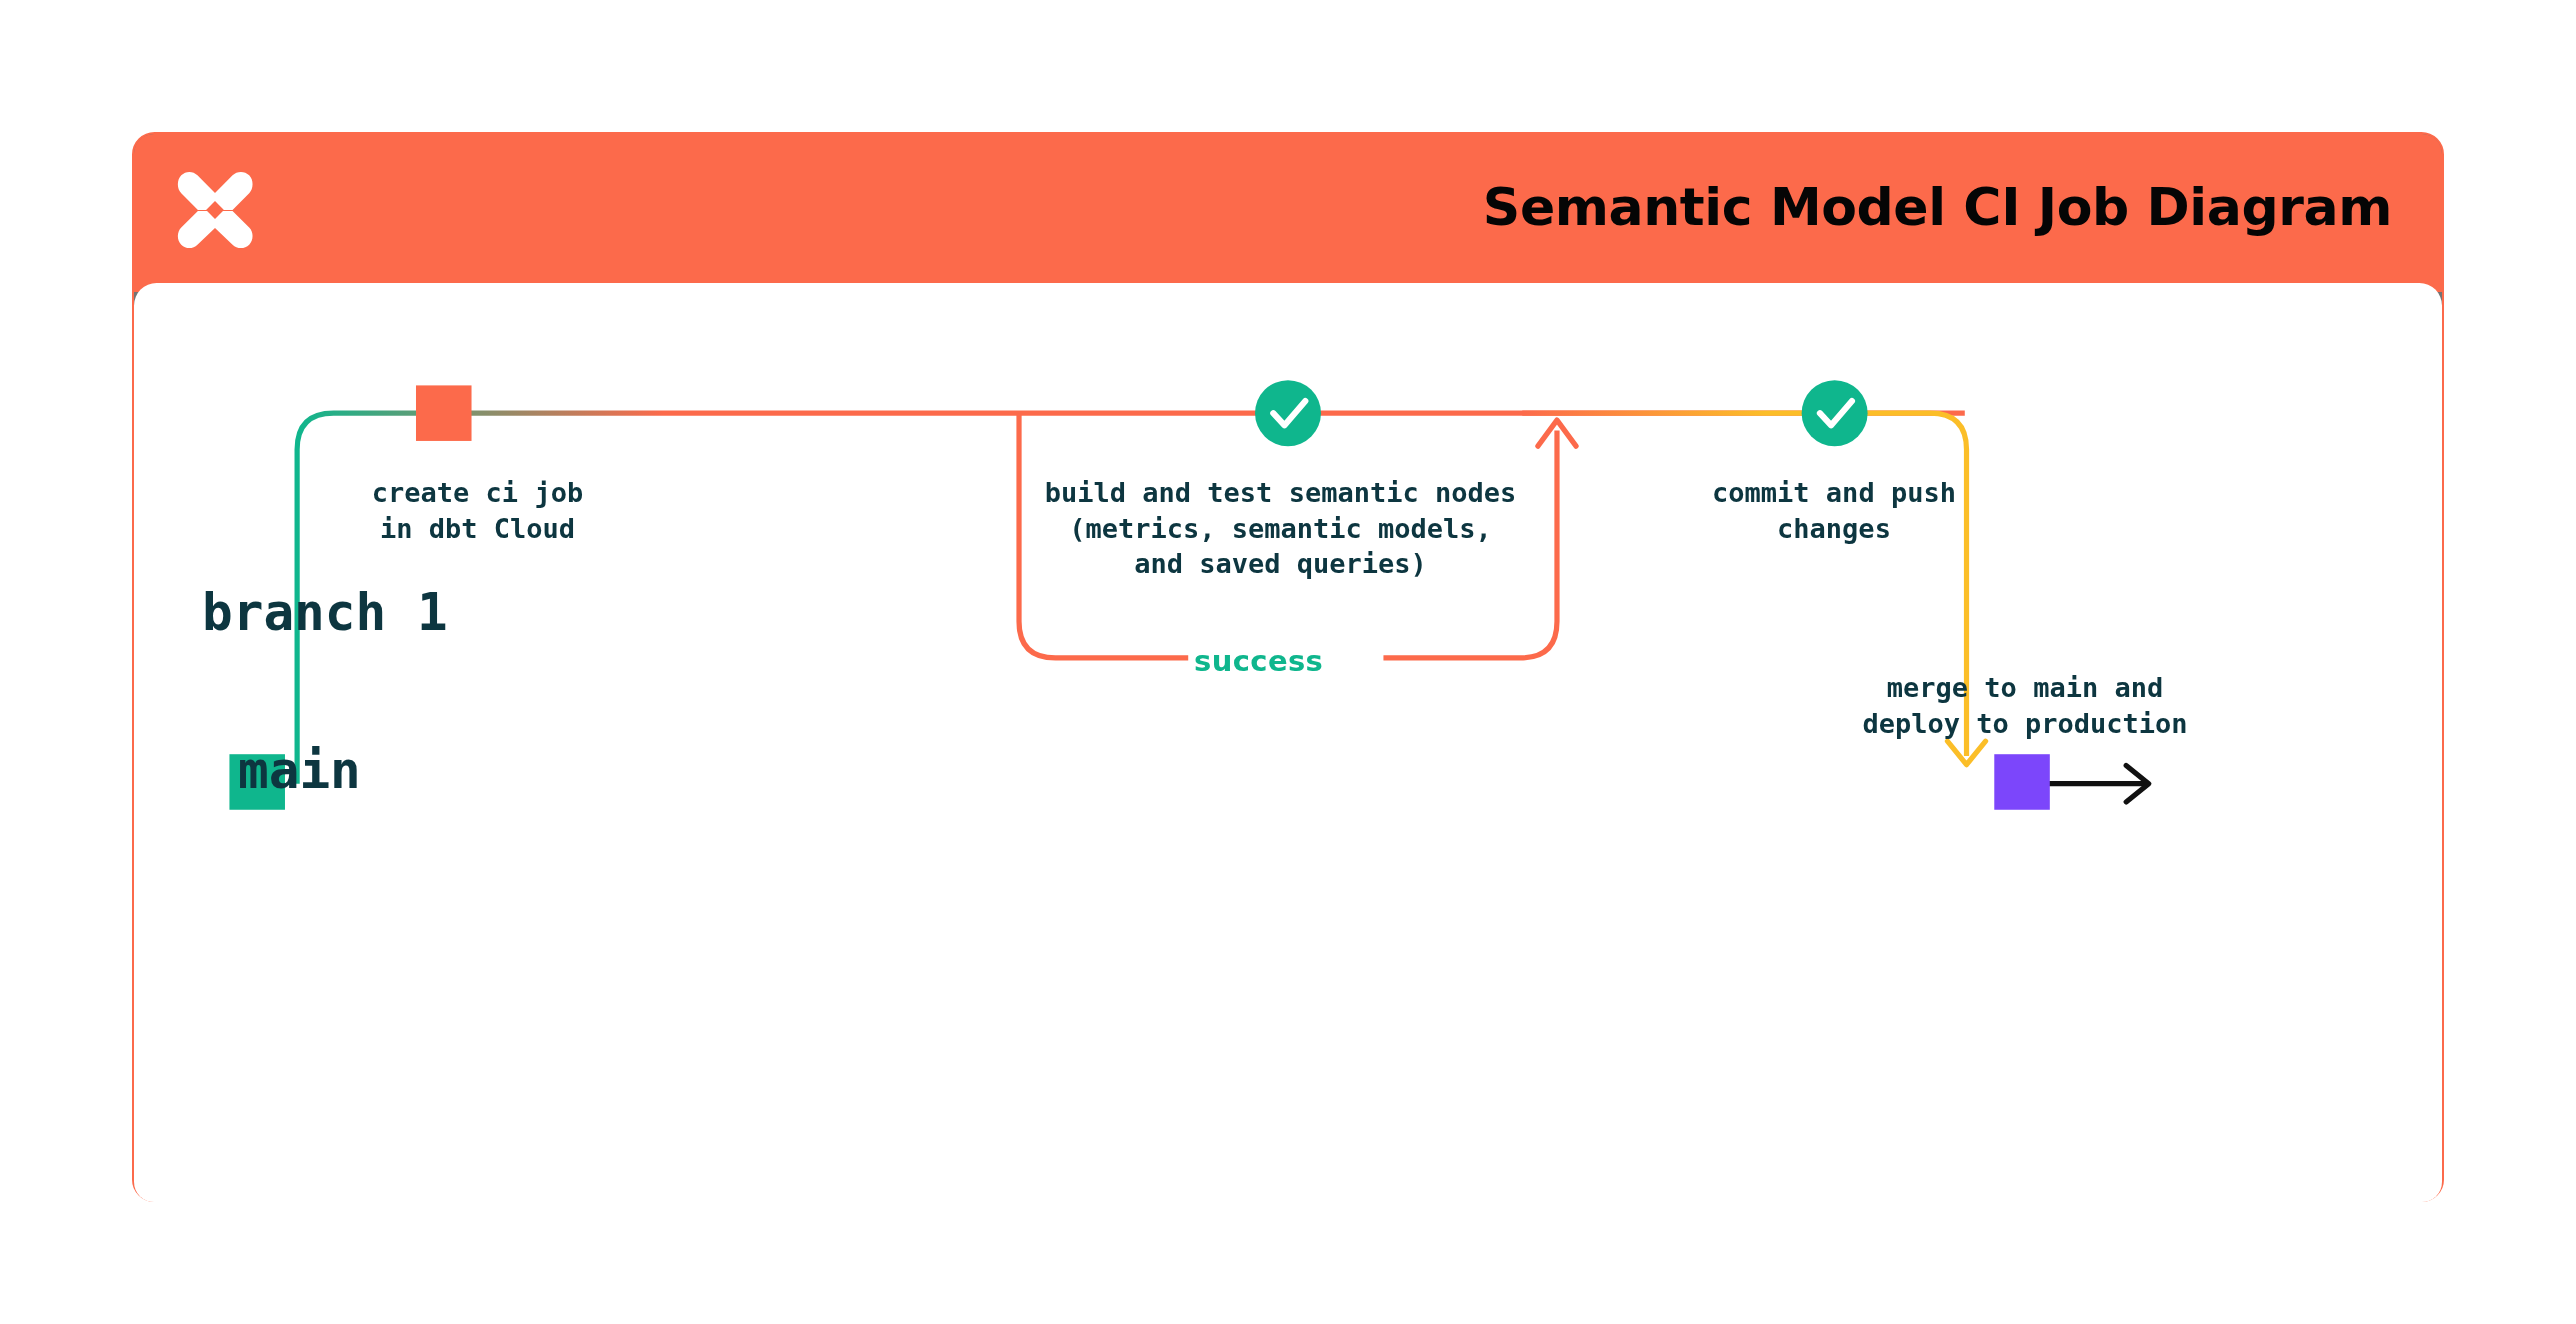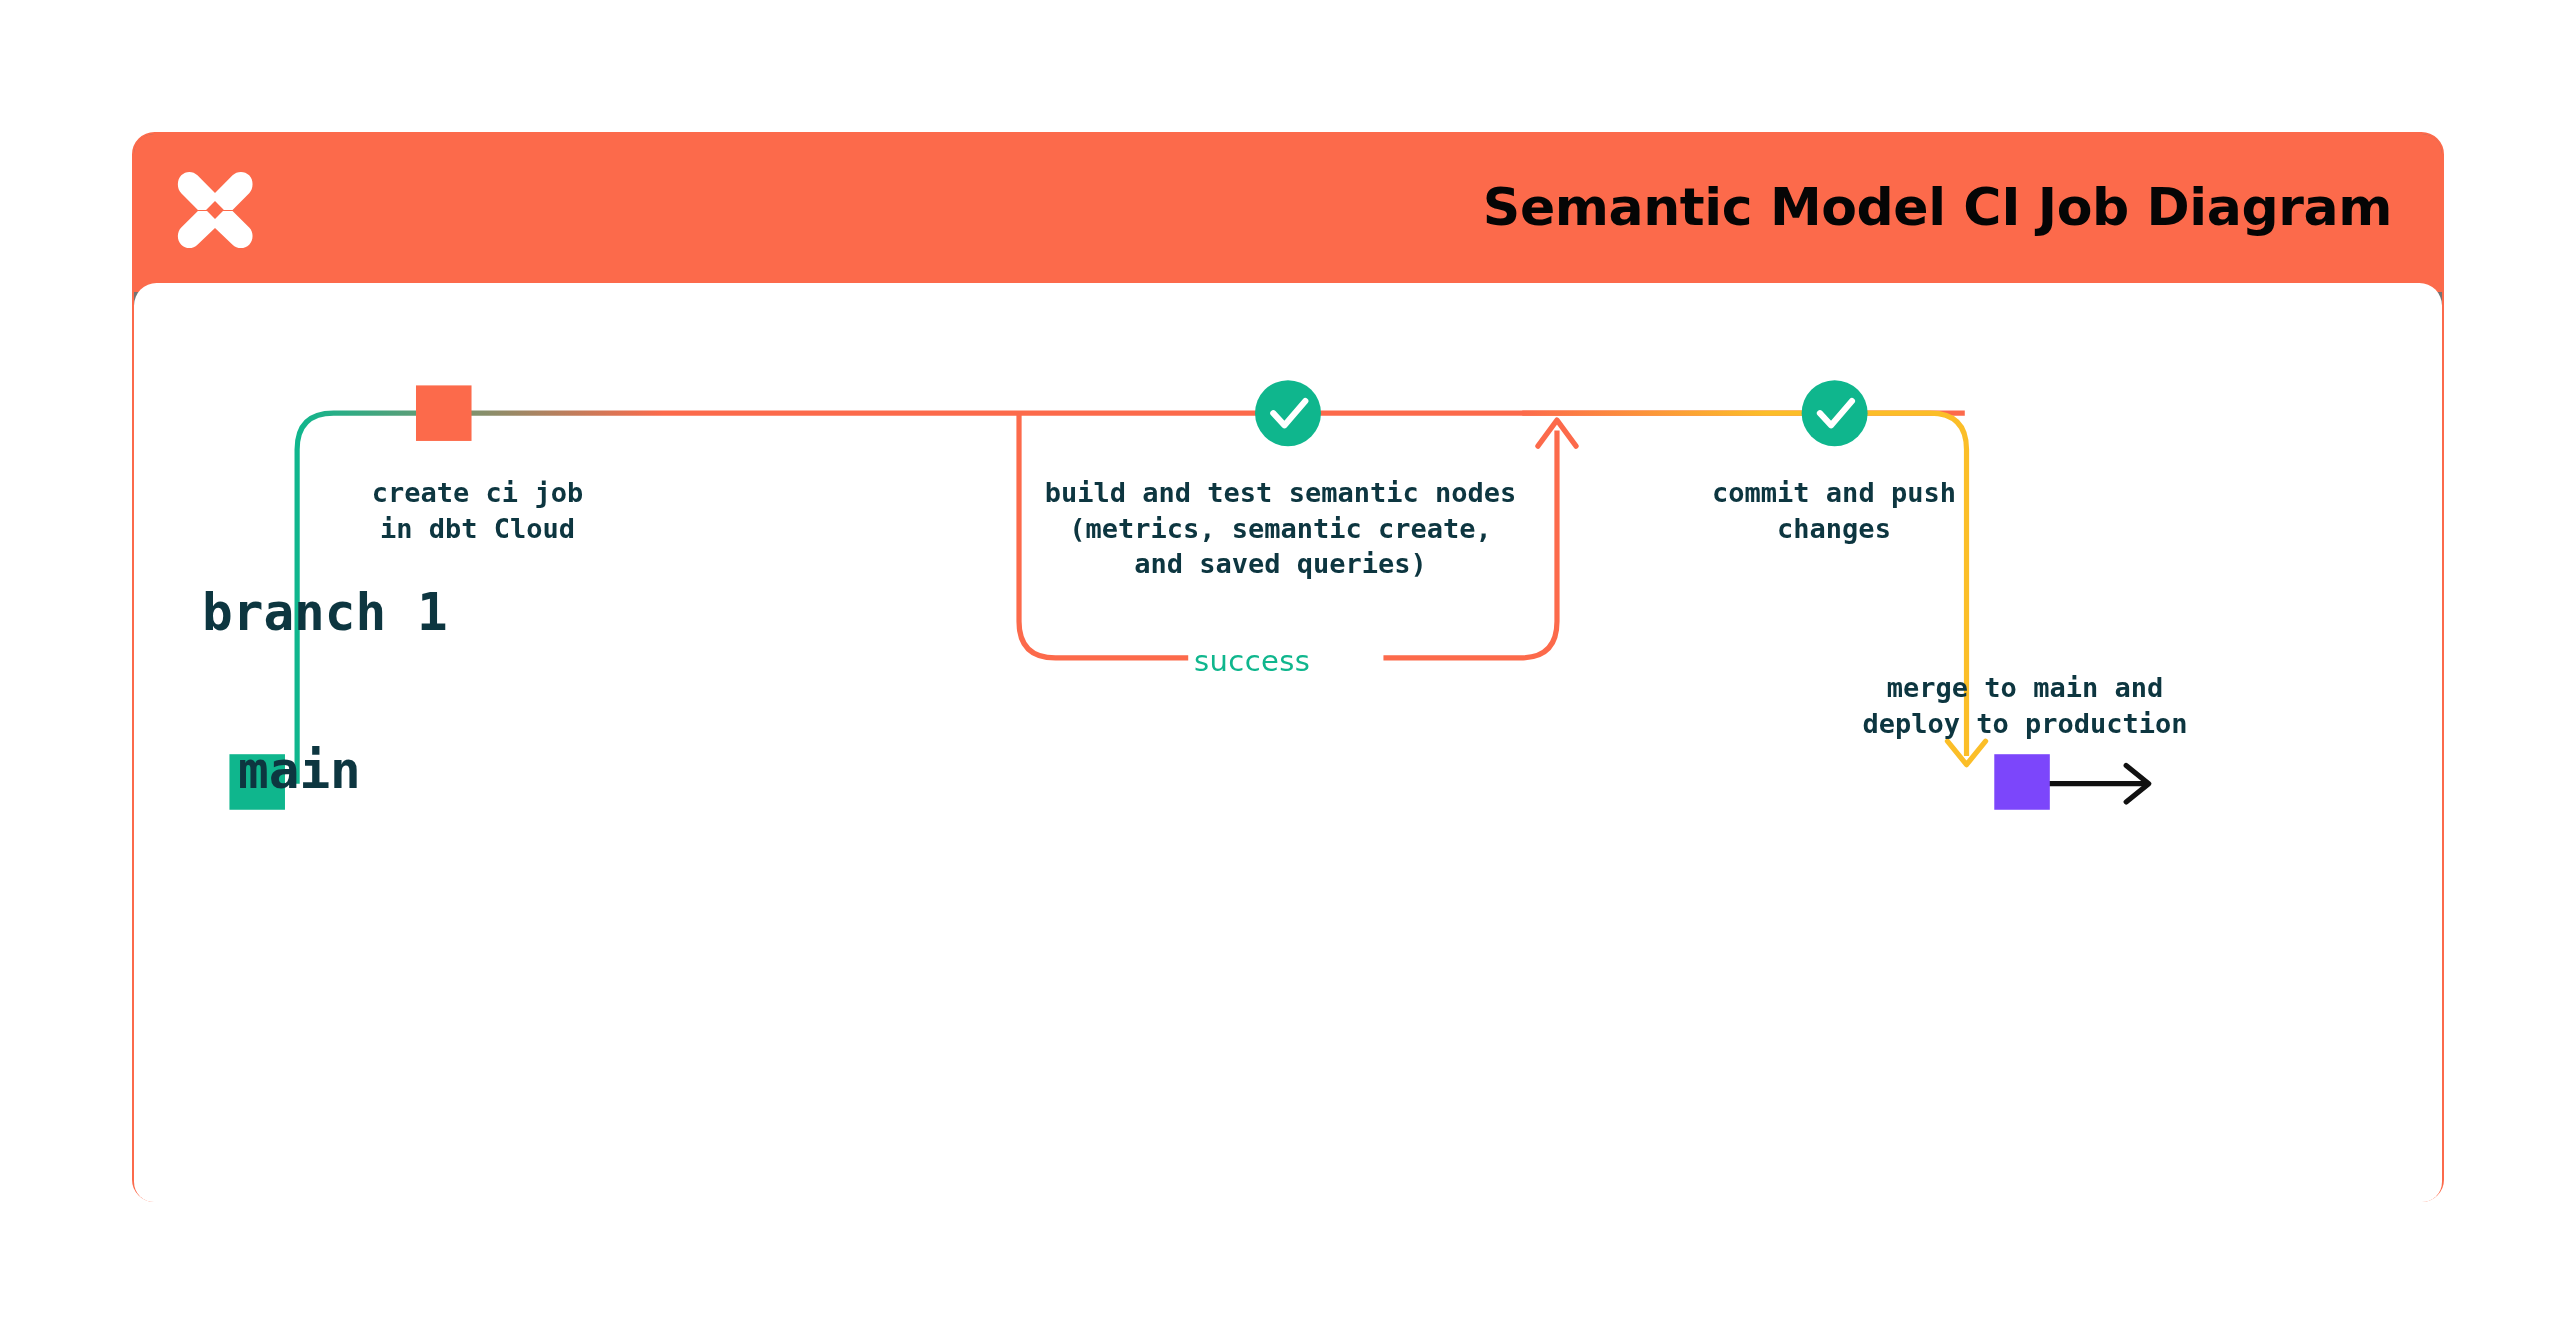--- a/index.html
+++ b/index.html
@@ -32,21 +32,21 @@
     font-family:"DejaVu Sans Mono","Liberation Mono",monospace;
     text-align:center;line-height:1.32;white-space:pre;margin-top:12px;
   }
   .branch-name{
     position:absolute;color:#0D3640;font-weight:bold;
     font-family:"DejaVu Sans Mono","Liberation Mono",monospace;
     font-size:51px;white-space:nowrap;
   }
   .node-lbl{font-size:27px;}
   .success-lbl{
-    position:absolute;color:#0FB68D;font-weight:normal;
+    position:absolute;color:#0FB68D;font-weight:bold;
     font-family:"DejaVu Sans","Liberation Sans",sans-serif;
     font-size:29px;white-space:nowrap;letter-spacing:0.4px;
   }
 </style>
 </head>
 <body>
 
 <div class="card">
 
   <div class="card-header">
@@ -114,21 +114,21 @@
     </svg>
 
     <div class="branch-name" style="left:68px;top:300px;">branch 1</div>
 
     <div class="branch-name" style="left:68px;top:458px;margin-left:36px;">main</div>
 
     <div class="lbl node-lbl" style="left:196px;top:180px;width:295px;">create ci job
 in dbt Cloud</div>
 
     <div class="lbl node-lbl" style="left:843px;top:180px;width:607px;">build and test semantic nodes
-(metrics, semantic create,
+(metrics, semantic models,
 and saved queries)</div>
 
     <div class="lbl node-lbl" style="left:1709px;top:375px;width:364px;">merge to main and
 deploy to production</div>
 
     <div class="lbl node-lbl" style="left:1561px;top:180px;width:278px;">commit and push
 changes</div>
 
     <div class="success-lbl" style="left:1060px;top:361px;">success</div>
 

